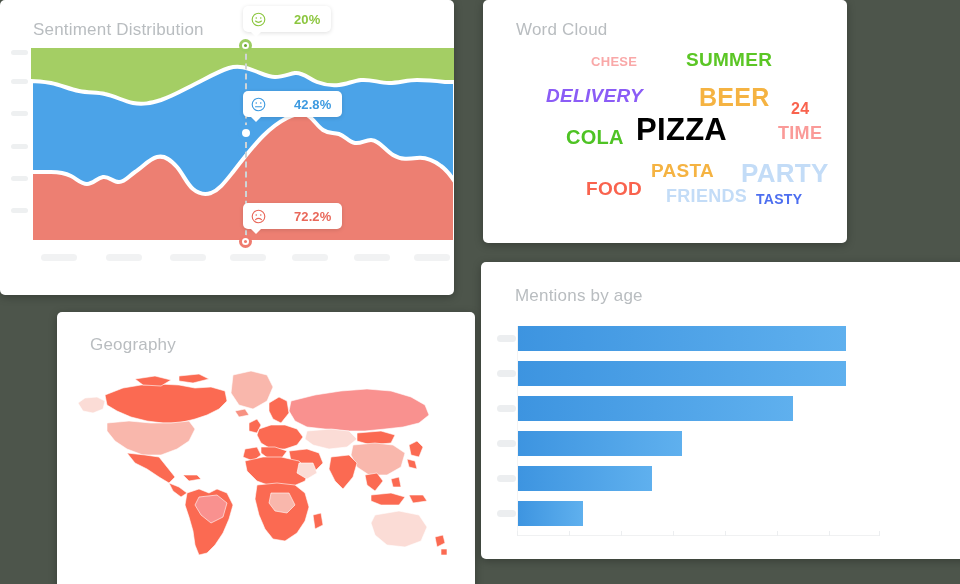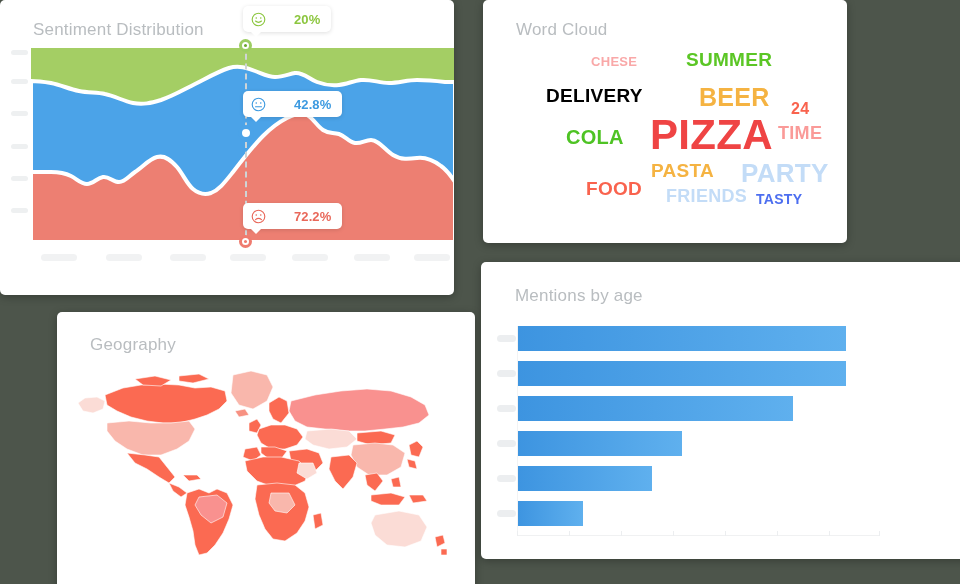--- a/index.html
+++ b/index.html
@@ -264,25 +264,25 @@
     </svg>
     <span class="val">72.2%</span>
   </div>
 </div>
 
 <div class="card" id="card-wordcloud">
   <div class="card-title">Word Cloud</div>
   <div class="cloud" id="cloud-host">
       <span class="w" style="left: 80px; top: 55px; font-size: 13px; color: rgb(249, 168, 168);">CHESE</span>
       <span class="w" style="left: 175px; top: 50px; font-size: 19px; color: rgb(91, 198, 37);">SUMMER</span>
-      <span class="w" style="left: 35px; top: 86px; font-size: 19px; color: #000000;">DELIVERY</span>
+      <span class="w" style="left: 35px; top: 86px; font-size: 19px; color: #8b5cf6; font-style: italic;">DELIVERY</span>
       <span class="w" style="left: 188px; top: 85px; font-size: 25px; color: rgb(245, 179, 66);">BEER</span>
       <span class="w" style="left: 280px; top: 101px; font-size: 16px; color: rgb(249, 99, 78); text-align: center;">24</span>
       <span class="w" style="left: 55px; top: 127px; font-size: 20px; color: rgb(78, 195, 36);">COLA</span>
-      <span class="w" style="left: 139px; top: 114px; font-size: 42px; color: #ef4444;">PIZZA</span>
+      <span class="w" style="left: 125px; top: 114px; font-size: 31px; color: #000000;">PIZZA</span>
       <span class="w" style="left: 267px; top: 124px; font-size: 18px; color: rgb(250, 154, 152);">TIME</span>
       <span class="w" style="left: 140px; top: 161px; font-size: 19px; color: rgb(245, 179, 66);">PASTA</span>
       <span class="w" style="left: 230px; top: 160px; font-size: 26px; color: rgb(195, 220, 247);">PARTY</span>
       <span class="w" style="left: 75px; top: 179px; font-size: 19px; color: rgb(249, 99, 78);">FOOD</span>
       <span class="w" style="left: 155px; top: 187px; font-size: 18px; color: rgb(195, 220, 247);">FRIENDS</span>
       <span class="w" style="left: 245px; top: 192px; font-size: 14px; color: rgb(76, 110, 240);">TASTY</span>
     </div>
 </div>
 
 <div class="card" id="card-geo">

